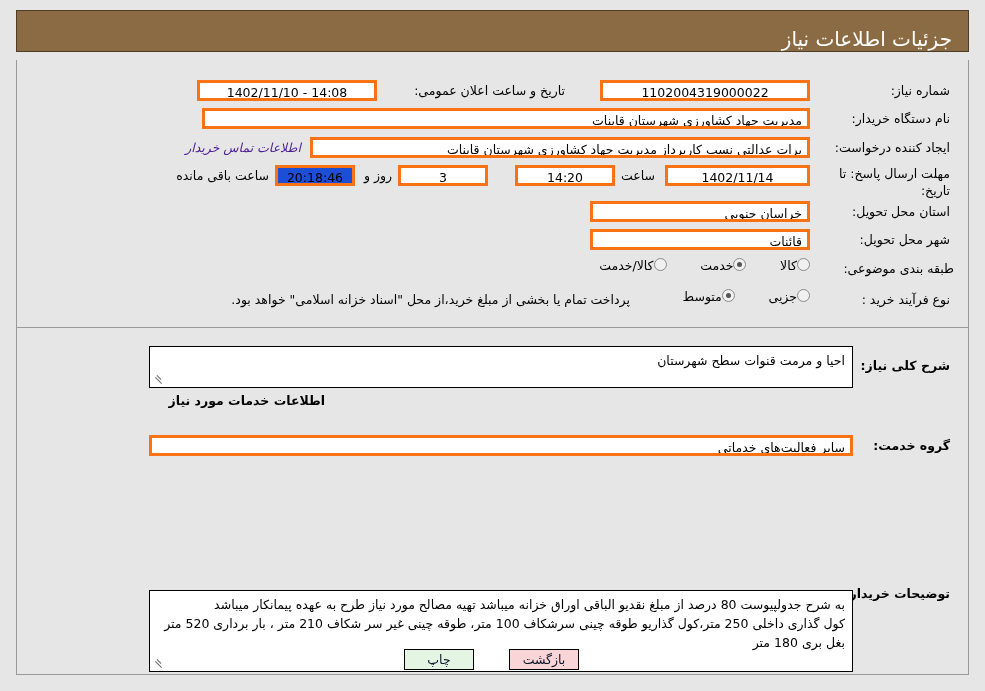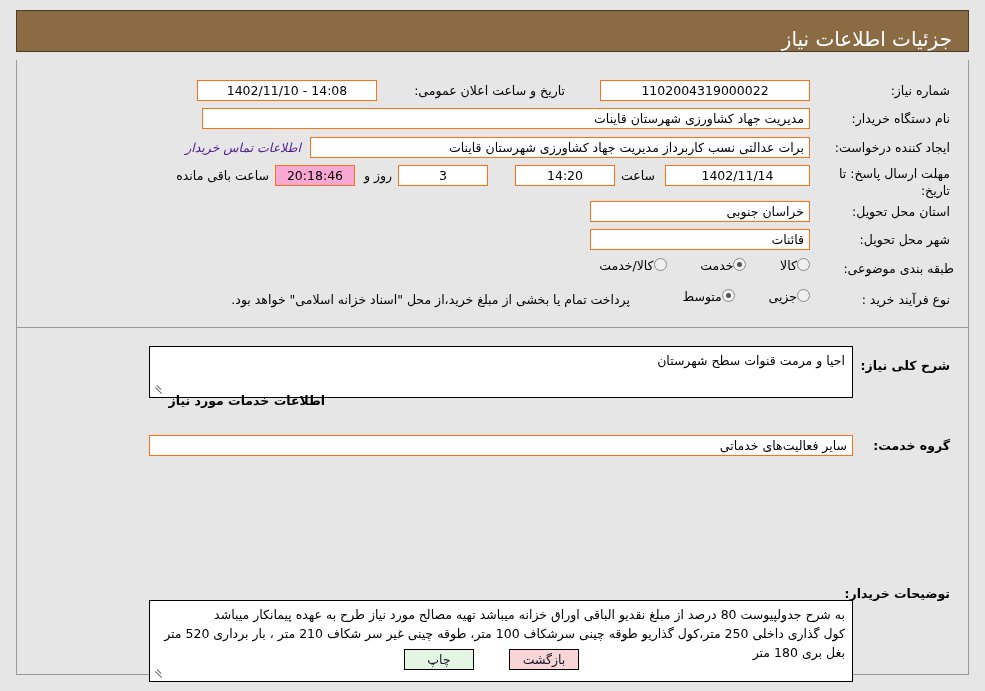--- a/index.html
+++ b/index.html
@@ -83,34 +83,34 @@
   .lbl {
     font-size: 12.5px;
     color: #000;
     line-height: 16px;
     white-space: nowrap;
   }
   .lbl-b { font-weight: bold; }
 
   .fld {
     box-sizing: border-box;
-    border: 1px solid #f97316;
+    border: 3px solid #f97316;
     background: #ffffff;
     height: 21px;
     line-height: 19px;
     font-size: 12.5px;
     padding: 0 5px;
     color: #000;
     overflow: hidden;
     white-space: nowrap;
     font-family: "DejaVu Sans", "Liberation Sans", sans-serif;
   }
   .fld.center { text-align: center; }
   .fld.right  { text-align: right; }
-  .fld.yellow { background: #f9a8d4; }
+  .fld.yellow { background: #1d4ed8; }
 
   .link {
     color: #4c1d95;
     font-size: 12.5px;
     cursor: pointer;
     white-space: nowrap;
     font-style: italic;
   }
 
   
@@ -297,21 +297,21 @@
     <span class="radio-wrap">
       <span class="radio on"></span>
       <span class="radio-label">متوسط</span>
     </span>
   </div>
   <div class="abs lbl" style="right:355px; top:292px;">پرداخت تمام یا بخشی از مبلغ خرید،از محل "اسناد خزانه اسلامی" خواهد بود.</div>
 
   <div class="sep" style="right:17px; top:327px; width:951px;"></div>
 
   <div class="abs lbl lbl-b" style="right:35px; top:358px;">شرح کلی نیاز:</div>
-  <div class="abs tbox" style="right:132px; top:346px; width:704px; height:52px;">
+  <div class="abs tbox" style="right:132px; top:346px; width:704px; height:42px;">
     <div class="tbox-text">احیا و مرمت قنوات سطح شهرستان</div>
     <span class="grip"></span>
   </div>
 
   <div class="abs lbl lbl-b" style="right:660px; top:393px;">اطلاعات خدمات مورد نیاز</div>
 
   <div class="abs lbl lbl-b" style="right:35px; top:438px;">گروه خدمت:</div>
   <div class="abs fld right" style="right:132px; top:435px; width:704px;">سایر فعالیت‌های خدماتی</div>
 
   <table class="needs" style="right:46px; top:478px; width:890px;">

